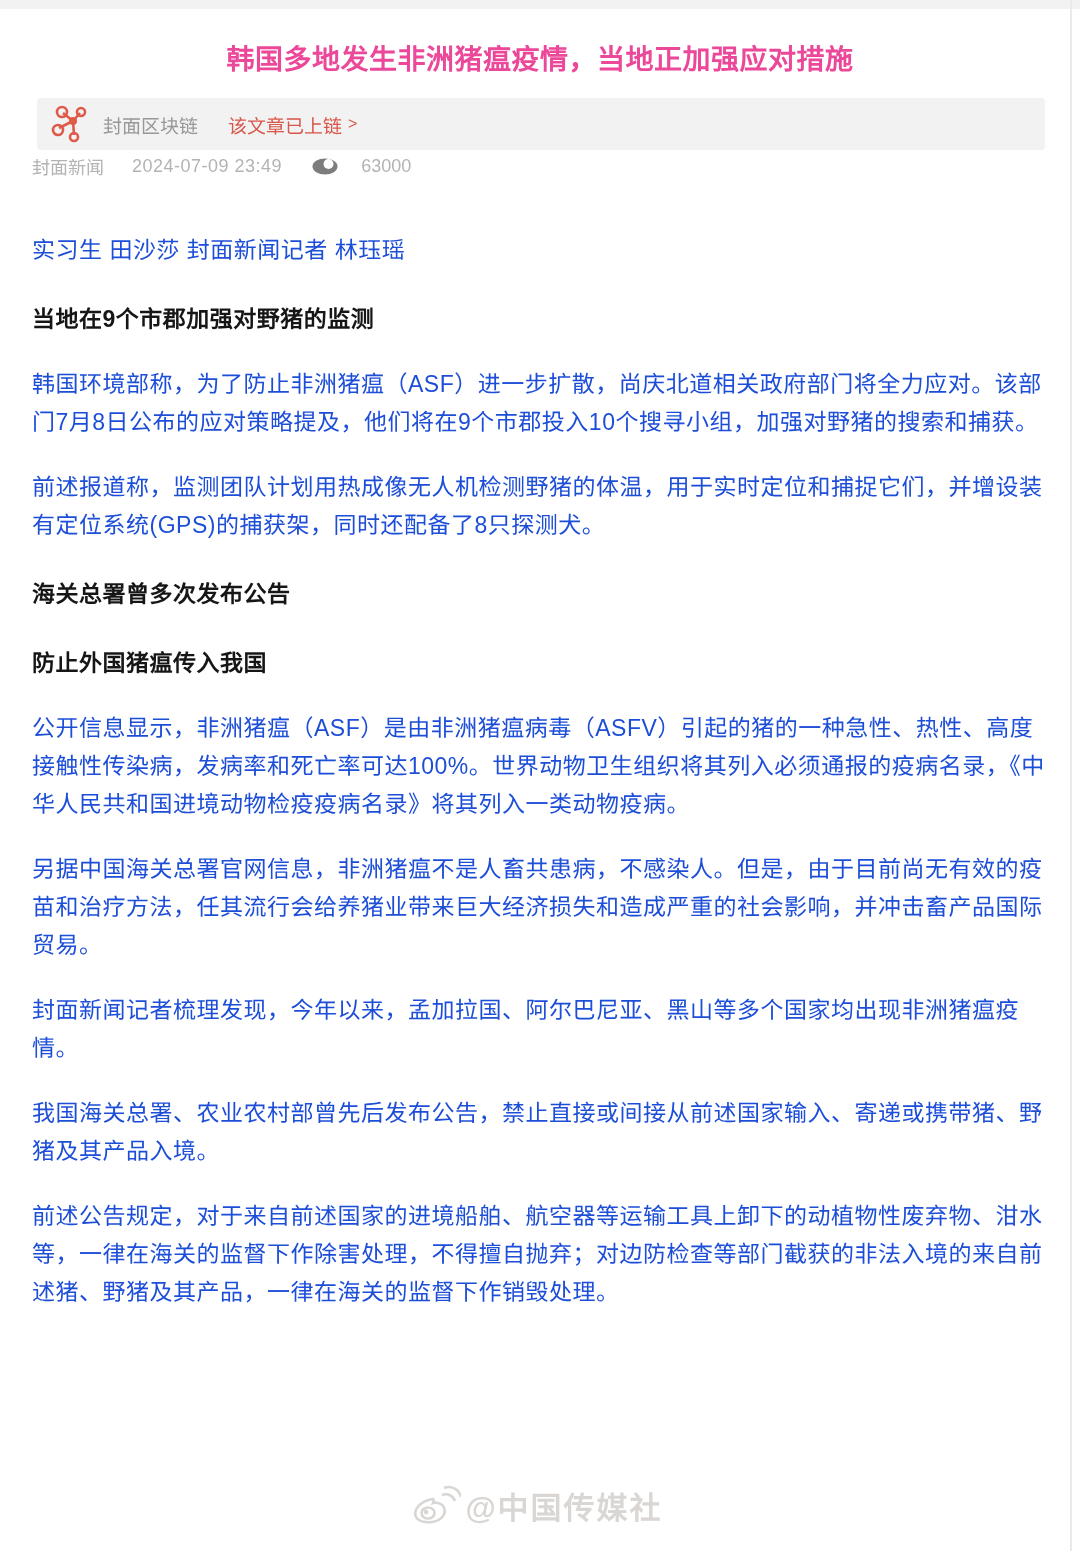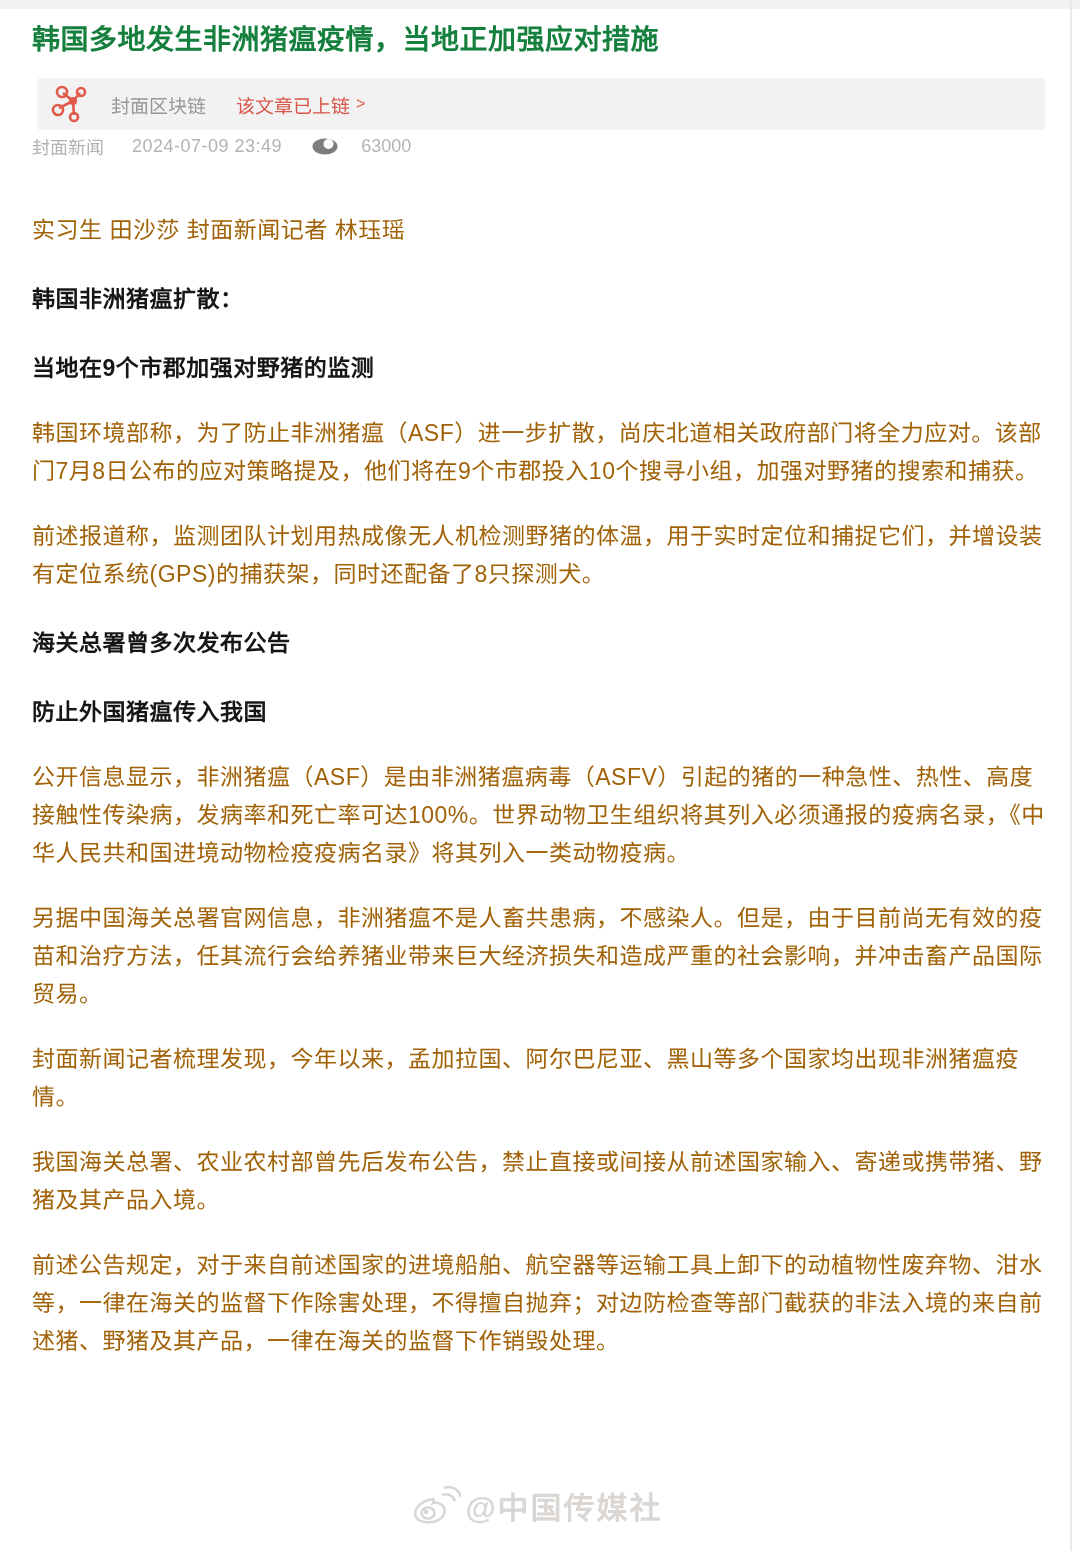--- a/index.html
+++ b/index.html
@@ -19,42 +19,43 @@
   }
   .right-edge {
     position: absolute; top: 0; left: 1070px;
     width: 2px; height: 100%;
     background: #eaeaea;
   }
   .page {
     padding: 0 32px;
   }
   .article-title {
-    margin-top: 20px;
+    margin-top: 40px;
     font-size: 28px;
     line-height: 40px;
     font-weight: 700;
-    color: #15803d;
+    color: #ec4899;
     letter-spacing: 0.5px;
+    text-align: center;
   }
   .chain-bar {
     margin-top: 18px;
     margin-left: 5px;
     margin-right: 3px;
     height: 52px;
     background: #f2f2f2;
     border-radius: 4px;
     display: flex;
     align-items: center;
     padding: 0 14px;
     cursor: pointer;
   }
   .chain-bar .chain-icon { width: 36px; height: 40px; flex: 0 0 auto; }
   .chain-brand {
-    margin-left: 24px;
+    margin-left: 16px;
     font-size: 19px;
     color: #989898;
   }
   .chain-link {
     margin-left: 30px;
     font-size: 19px;
     color: #d9564a;
     display: flex;
     align-items: center;
     gap: 6px;
@@ -70,21 +71,21 @@
     color: #b3b3b3;
   }
   .meta-source { margin-right: 28px; }
   .meta-time { margin-right: 30px; letter-spacing: 0.5px; }
   .views { display: flex; align-items: center; gap: 23px; }
   .eye-icon { width: 26px; height: 17px; }
   .article-body { margin-top: 52px; }
   .article-body .blk {
     font-size: 23px;
     line-height: 38px;
-    color: #a16207;
+    color: #1d4ed8;
     letter-spacing: 0.5px;
   }
   .article-body .blk + .blk { margin-top: 27px; }
   .article-body .blk.heading {
     font-weight: 700;
     color: #161616;
     margin-top: 31px;
     margin-bottom: 4px;
   }
   .watermark {
@@ -143,21 +144,20 @@
       <svg class="eye-icon" viewBox="0 0 26 17">
         <ellipse cx="13" cy="8.5" rx="12.5" ry="8" fill="#7d7d7d"></ellipse>
         <circle cx="16.5" cy="6" r="5" fill="#ffffff"></circle>
       </svg>
       <span>63000</span>
     </span>
   </div>
 
   <div class="article-body">
     <p class="blk p">实习生 田沙莎 封面新闻记者 林珏瑶</p>
-    <p class="blk heading">韩国非洲猪瘟扩散：</p>
     <p class="blk heading">当地在9个市郡加强对野猪的监测</p>
     <p class="blk p">韩国环境部称，为了防止非洲猪瘟（ASF）进一步扩散，尚庆北道相关政府部门将全力应对。该部门7月8日公布的应对策略提及，他们将在9个市郡投入10个搜寻小组，加强对野猪的搜索和捕获。</p>
     <p class="blk p">前述报道称，监测团队计划用热成像无人机检测野猪的体温，用于实时定位和捕捉它们，并增设装有定位系统(GPS)的捕获架，同时还配备了8只探测犬。</p>
     <p class="blk heading">海关总署曾多次发布公告</p>
     <p class="blk heading">防止外国猪瘟传入我国</p>
     <p class="blk p">公开信息显示，非洲猪瘟（ASF）是由非洲猪瘟病毒（ASFV）引起的猪的一种急性、热性、高度接触性传染病，发病率和死亡率可达100%。世界动物卫生组织将其列入必须通报的疫病名录，《中华人民共和国进境动物检疫疫病名录》将其列入一类动物疫病。</p>
     <p class="blk p">另据中国海关总署官网信息，非洲猪瘟不是人畜共患病，不感染人。但是，由于目前尚无有效的疫苗和治疗方法，任其流行会给养猪业带来巨大经济损失和造成严重的社会影响，并冲击畜产品国际贸易。</p>
     <p class="blk p">封面新闻记者梳理发现，今年以来，孟加拉国、阿尔巴尼亚、黑山等多个国家均出现非洲猪瘟疫情。</p>
     <p class="blk p">我国海关总署、农业农村部曾先后发布公告，禁止直接或间接从前述国家输入、寄递或携带猪、野猪及其产品入境。</p>
     <p class="blk p">前述公告规定，对于来自前述国家的进境船舶、航空器等运输工具上卸下的动植物性废弃物、泔水等，一律在海关的监督下作除害处理，不得擅自抛弃；对边防检查等部门截获的非法入境的来自前述猪、野猪及其产品，一律在海关的监督下作销毁处理。</p>

